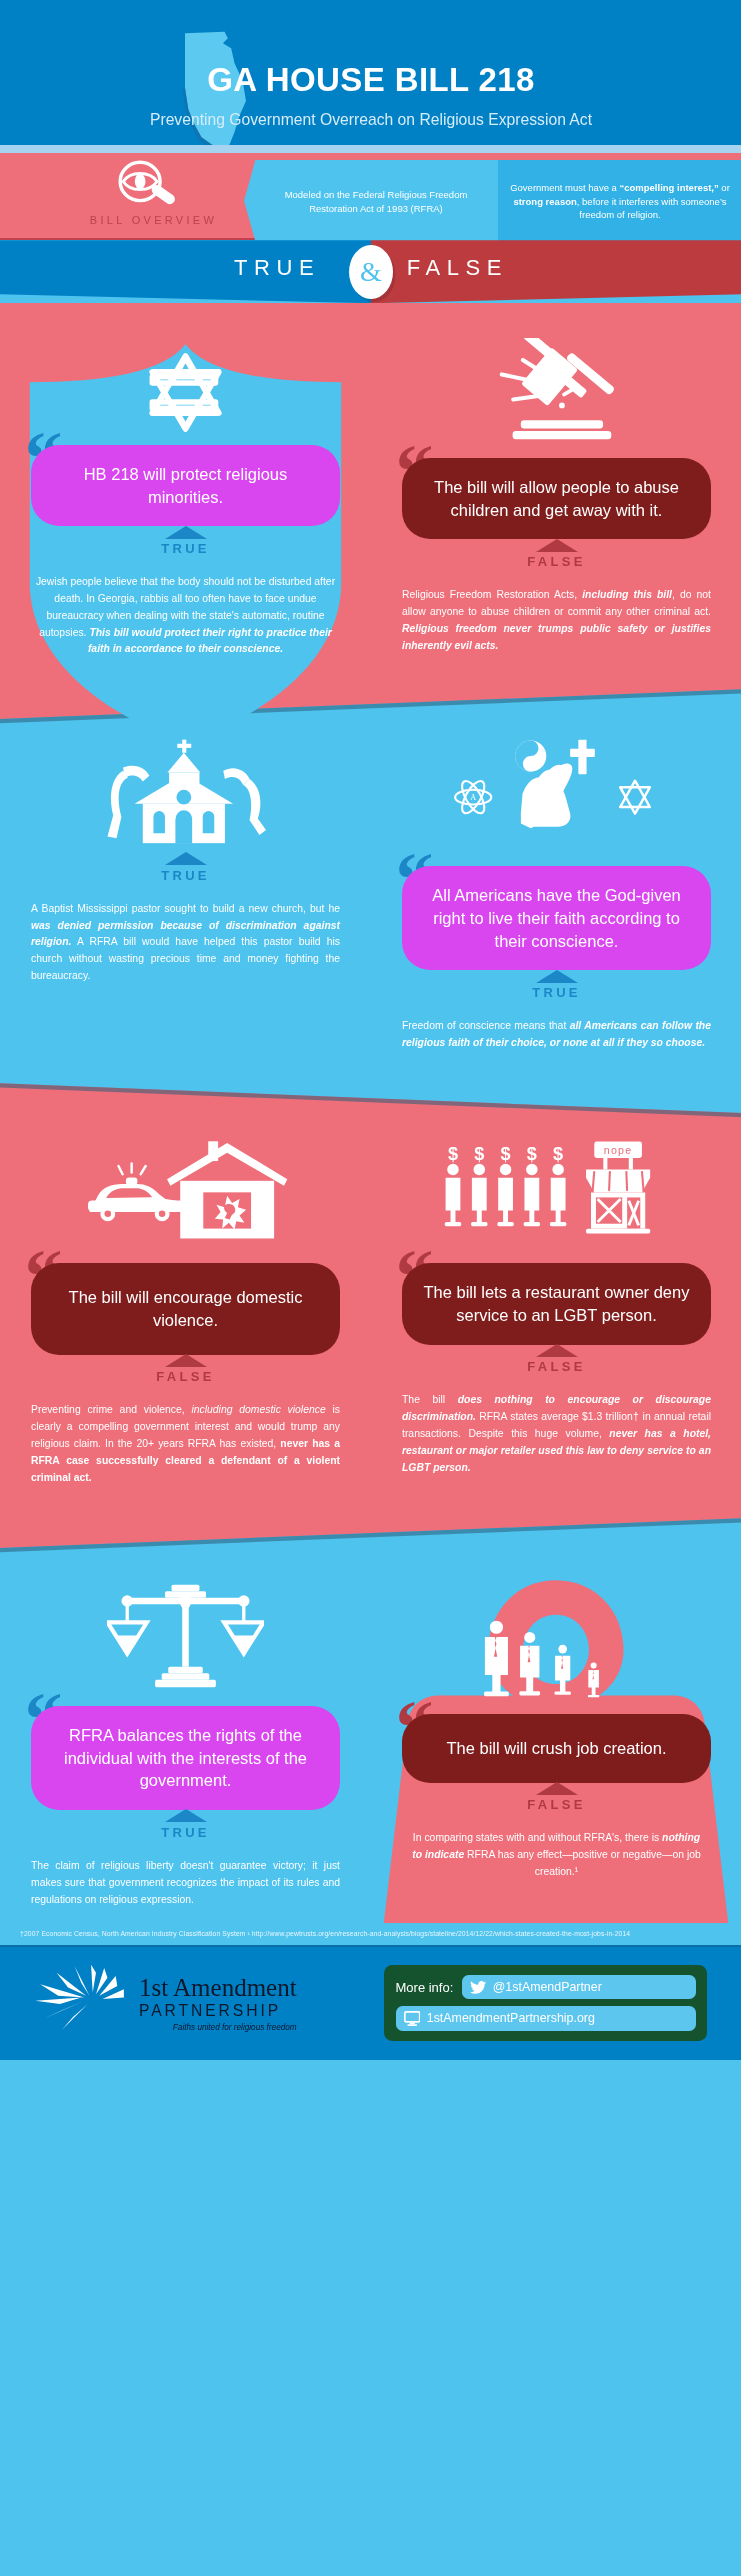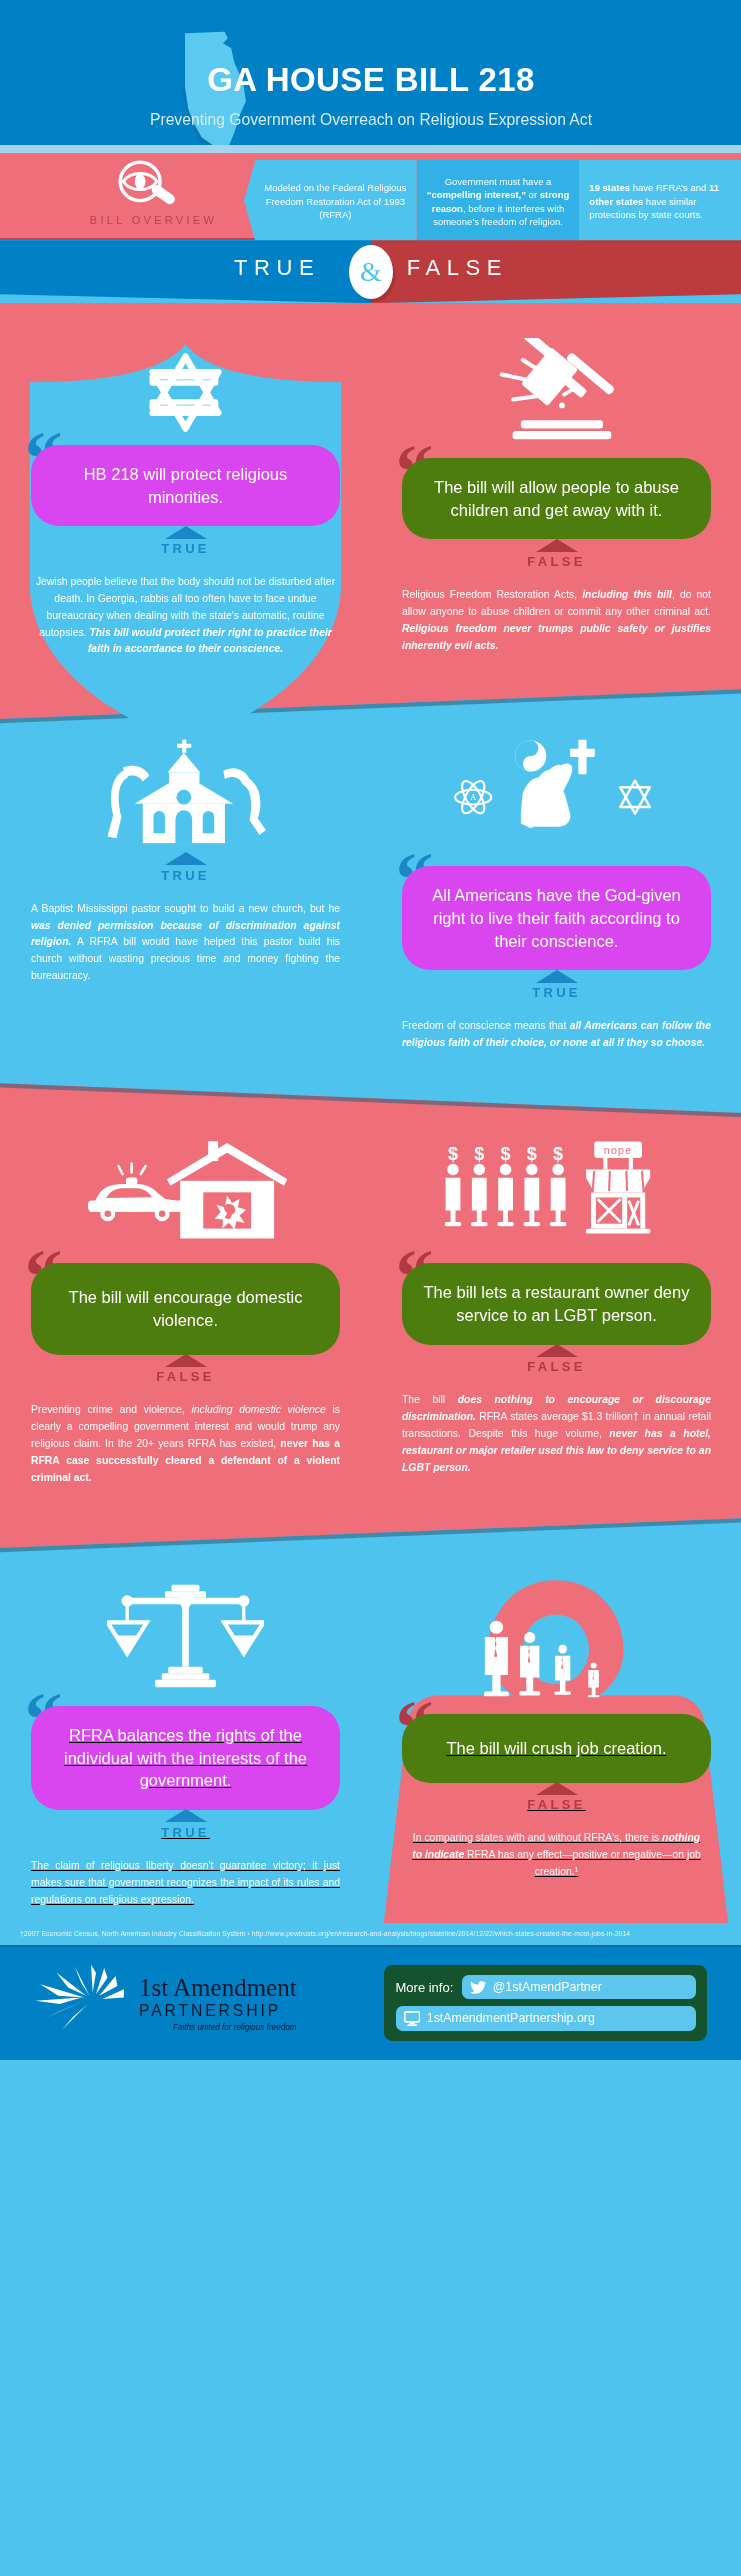--- a/index.html
+++ b/index.html
@@ -178,21 +178,21 @@
     border-radius: 28px;
     padding: 18px 21.4px;
     text-align: center;
     color: #ffffff;
     font-size: 16.5px;
     line-height: 1.38;
     font-weight: 300;
     z-index: 2;
   }
   .bubble.blue { background: #d946ef; }
-  .bubble.red  { background: #4d7c0f; }
+  .bubble.red  { background: #7f1d1d; }
 
   .verdict { text-align: center; margin-top: -0.8px; position: relative; z-index: 3; }
   .tri {
     width: 0; height: 0; margin: 0 auto;
     border-left: 21.4px solid transparent;
     border-right: 21.4px solid transparent;
   }
   .tri.blue { border-bottom: 13px solid #1c87c6; }
   .tri.red  { border-bottom: 13px solid #b03a42; }
   .verdict-label {
@@ -319,23 +319,20 @@
       </svg>
       <div class="ov-label">BILL OVERVIEW</div>
     </div>
     <div class="ov-arrow-wrap">
       <div class="ov-cell c1">
         <span>Modeled on the Federal Religious Freedom Restoration Act of 1993 (RFRA)</span>
       </div>
       <div class="ov-cell c2">
         <span>Government must have a
           <b>“compelling interest,”</b> or <b>strong reason</b>, before it interferes with someone’s freedom of religion.</span>
-      </div>
-      <div class="ov-cell c3">
-        <span><b>19 states</b> have RFRA’s and <b>11 other states</b> have similar protections by state courts.</span>
       </div>
     </div>
   </div>
 
   <div class="tf-banner">
     <div class="tf-half tf-left"></div>
     <div class="tf-half tf-right"></div>
     <div class="tf-text">
       <span>TRUE</span>
       <span class="sp"></span>
@@ -616,21 +613,21 @@
       </div>
 
     </div>
   </div>
 
   <div class="sec sec-blue" style="padding:21.4px 0 15px 0;">
     <svg class="slant-top" viewBox="0 0 900 46" preserveAspectRatio="none">
       <polygon points="0,0 900,0 900,4 0,40" fill="#ee6f7a"></polygon>
       <polygon points="0,40 900,4 900,9 0,45" fill="#2c5d7a" opacity=".55"></polygon>
     </svg>
-    <div class="cards" style="padding-top:33px;text-decoration:underline;">
+    <div class="cards" style="padding-top:33px;">
 
       <div class="card">
         <div class="icon-row tall">
           <svg width="157" height="110" viewBox="0 0 190 134">
             <g fill="#fff">
               <rect x="78" y="2" width="34" height="8" rx="2"></rect>
               <rect x="70" y="10" width="50" height="8" rx="2"></rect>
               <ellipse cx="95" cy="22" rx="7" ry="10"></ellipse>
               <rect x="91" y="24" width="8" height="78"></rect>
               <rect x="20" y="18" width="150" height="8" rx="4"></rect>

